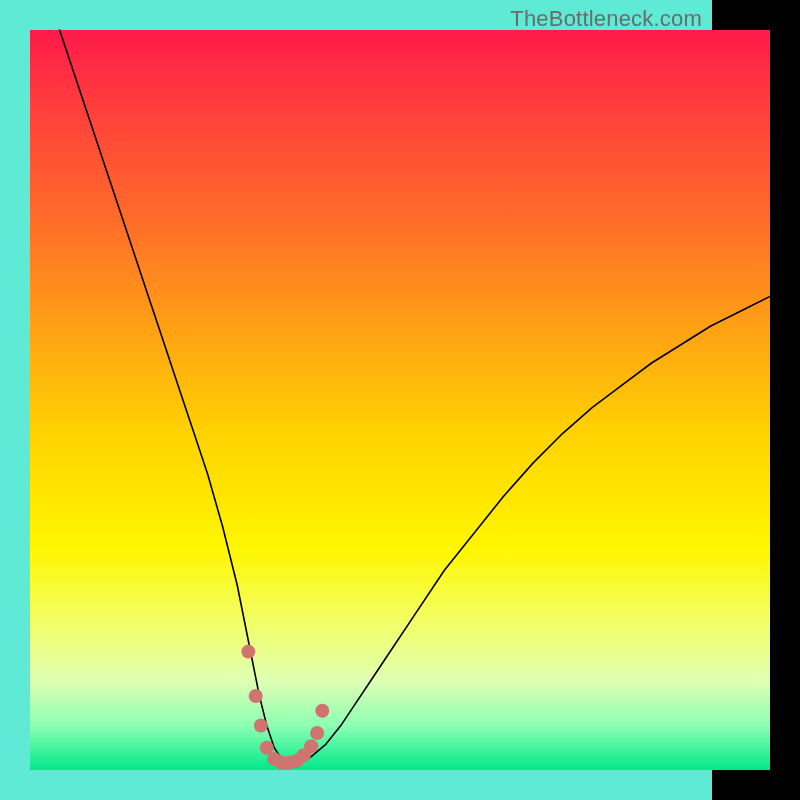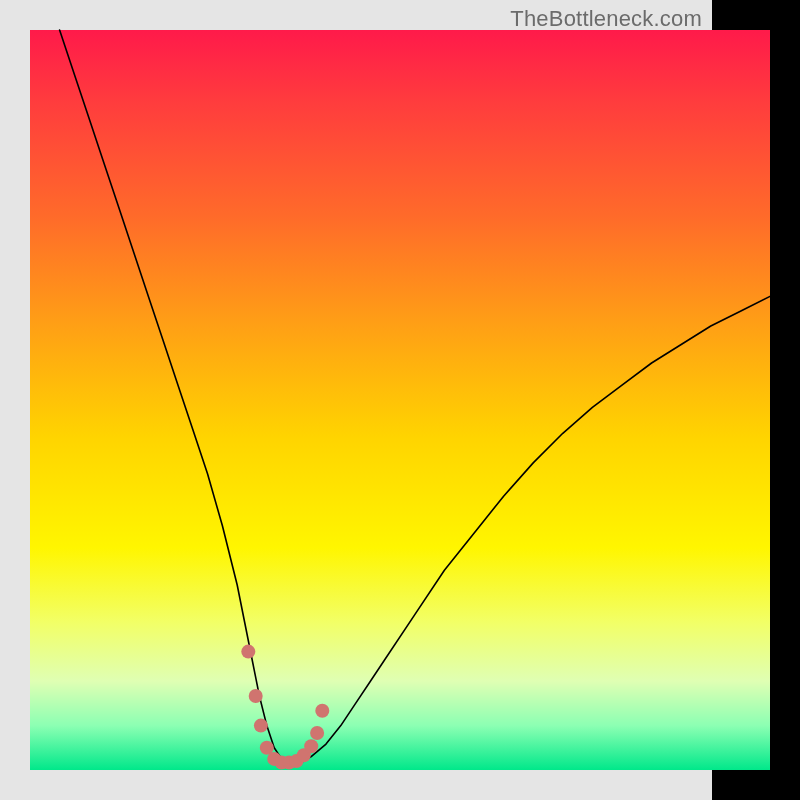--- a/index.html
+++ b/index.html
@@ -1,21 +1,21 @@
 <!DOCTYPE html>
 <html><head>
 <meta charset="utf-8">
 <style>
   * { margin: 0; padding: 0; box-sizing: border-box; }
   html, body { width: 800px; height: 800px; overflow: hidden; background: #000; }
   .stage {
     position: relative;
     width: 712px;
     height: 800px;
-    background: #e5e5e5;
+    background: #5eead4;
   }
   .plot-area {
     position: absolute;
     left: 30px;
     top: 30px;
     width: 740px;
     height: 740px;
     background: linear-gradient(
       to bottom,
       #ff1a4a 0%,

